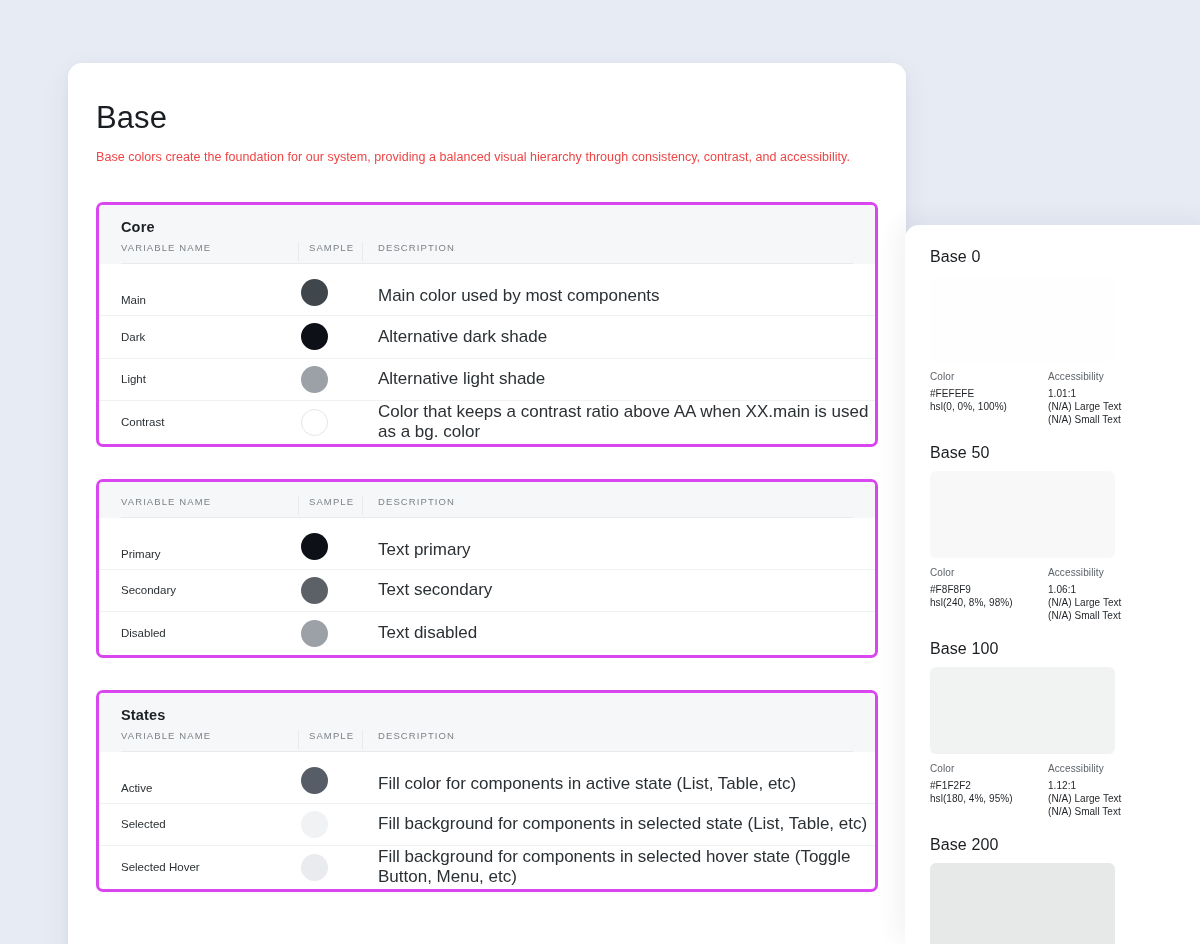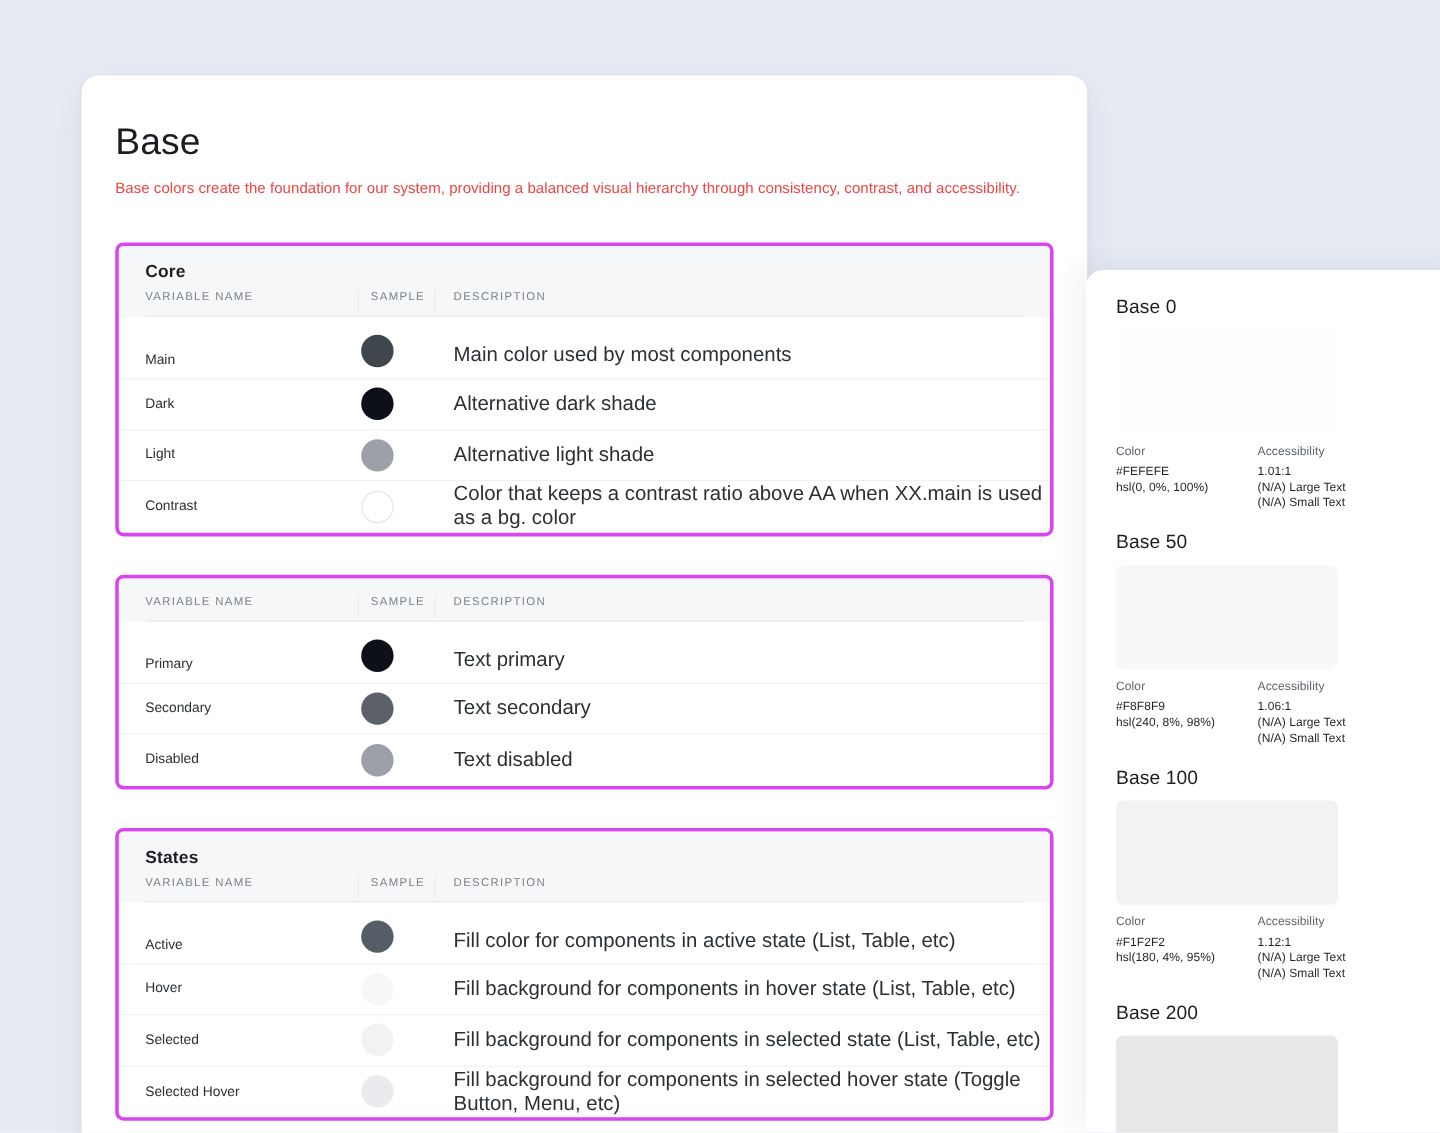--- a/index.html
+++ b/index.html
@@ -256,27 +256,20 @@
           </div>
         </div>
         <div class="row lead">
           <div class="c-name">Active</div>
           <div class="c-sample">
             <span class="swatch-dot" style="background: rgb(86, 93, 102);"></span>
           </div>
           <div class="c-desc row-desc">Fill color for components in active state (List, Table, etc)</div>
         </div>
         <div class="row">
-          <div class="c-name">Hover</div>
-          <div class="c-sample">
-            <span class="swatch-dot" style="background: rgb(247, 247, 248);"></span>
-          </div>
-          <div class="c-desc row-desc">Fill background for components in hover state (List, Table, etc)</div>
-        </div>
-        <div class="row">
           <div class="c-name">Selected</div>
           <div class="c-sample">
             <span class="swatch-dot" style="background: rgb(241, 242, 244);"></span>
           </div>
           <div class="c-desc row-desc">Fill background for components in selected state (List, Table, etc)</div>
         </div>
         <div class="row">
           <div class="c-name">Selected Hover</div>
           <div class="c-sample">
             <span class="swatch-dot" style="background: rgb(233, 235, 238);"></span>

